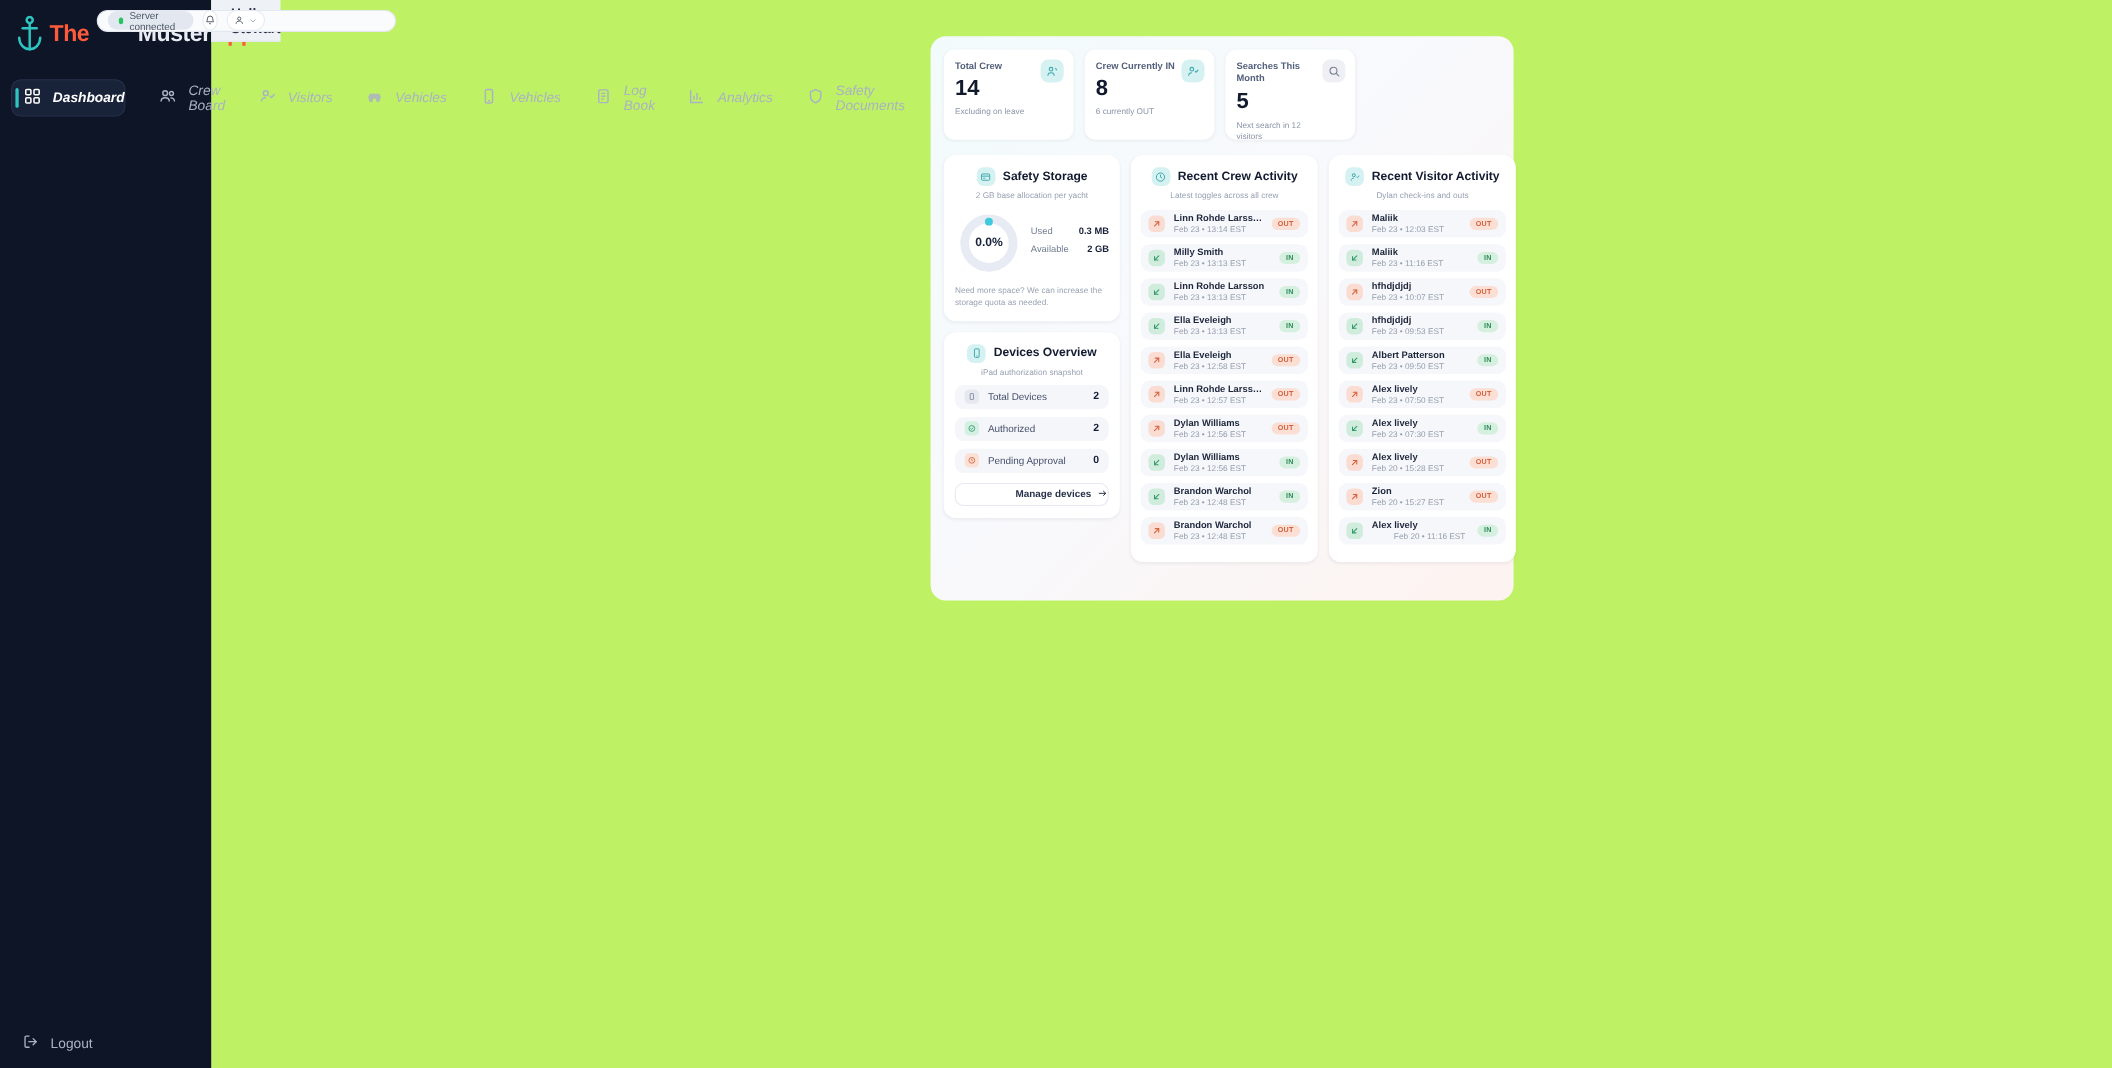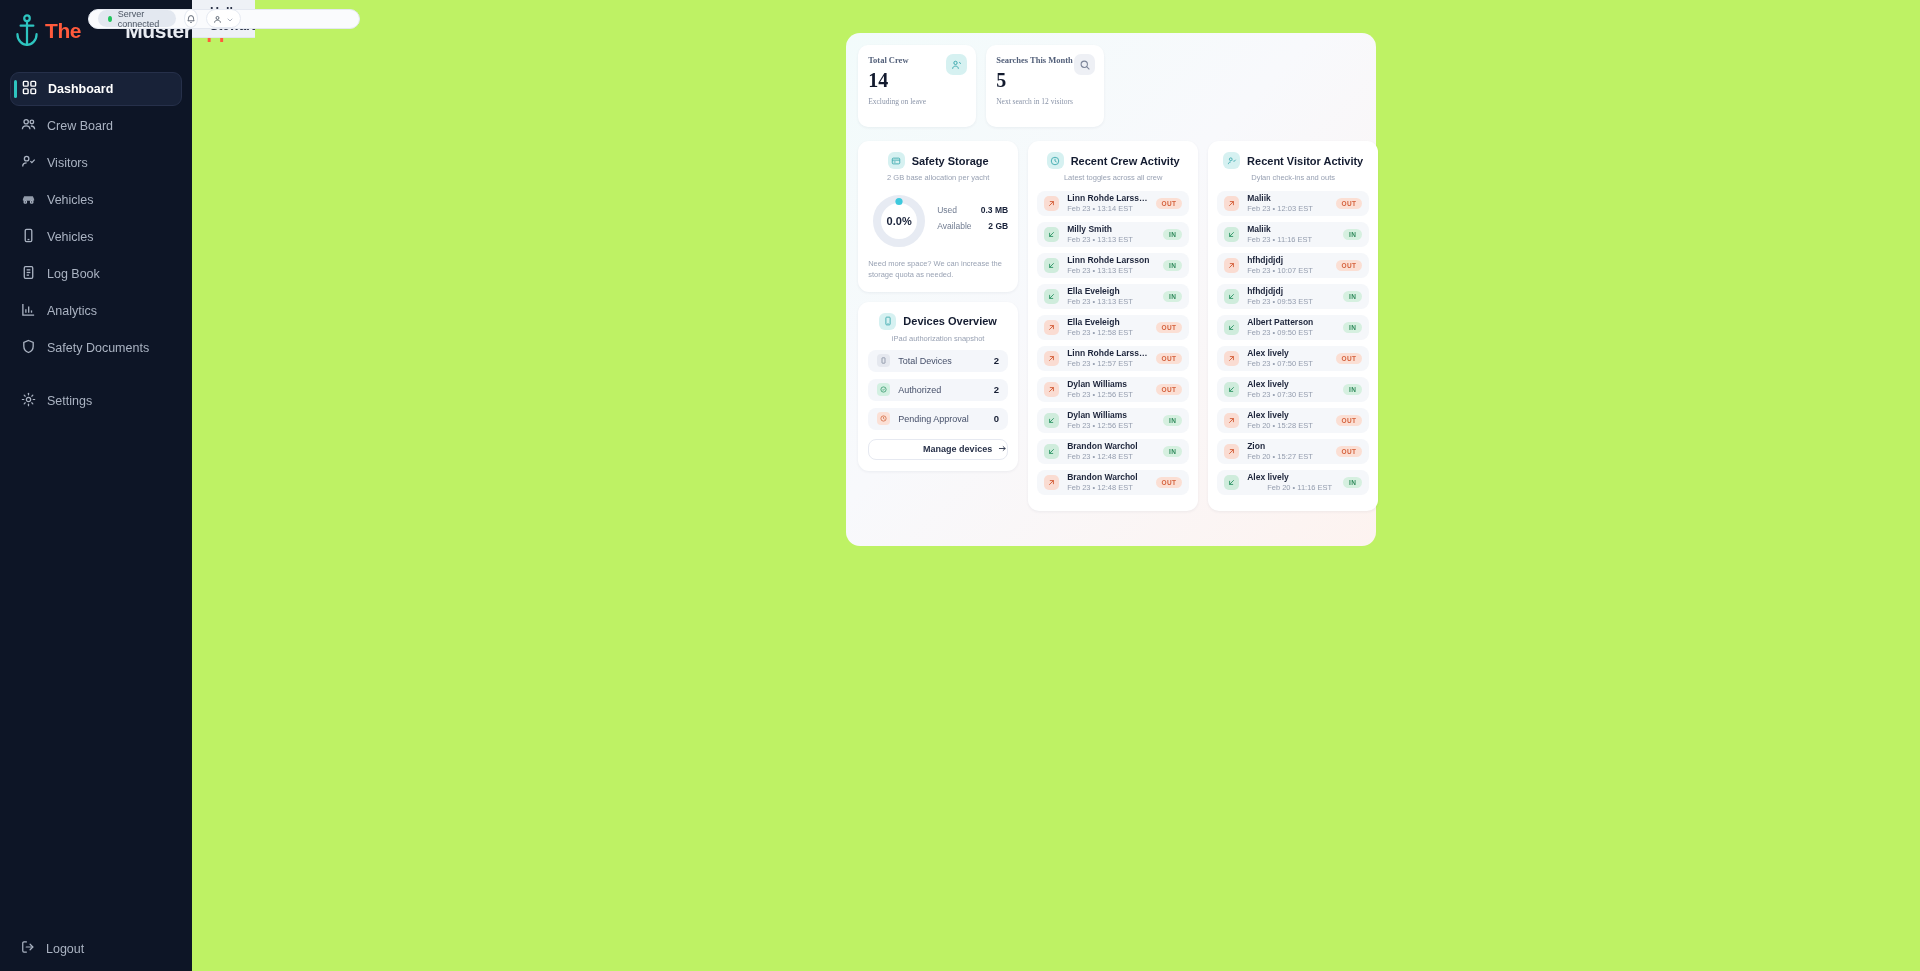--- a/index.html
+++ b/index.html
@@ -21,21 +21,21 @@
   .logo-wrap {
     height: 62px; display: flex; align-items: center;
     padding-left: 14px; gap: 5px;
   }
   .logo-anchor { width: 26px; height: 34px; flex: 0 0 26px; }
   .logo-text { font-size: 21px; font-weight: 700; letter-spacing: -0.4px; white-space: nowrap; }
   .logo-the { color: #ff5a3c; }
   .logo-muster { color: #e9ecf2; font-weight: 700; margin-left: 44px; }
   .logo-app { color: #ff5a3c; }
 
-  .nav { margin-top: 10px; display: flex; flex-direction: column; }
+  .nav { margin-top: 10px; display: flex; flex-direction: row; font-style: italic; }
   .nav-item {
     display: flex; align-items: center; gap: 11px;
     height: 34px; margin: 0 10px 3px 10px; padding-left: 11px;
     border-radius: 9px; font-size: 12.5px; color: #aab3c2;
     cursor: pointer; position: relative;
   }
   .nav-item.active {
     background: #182238; color: #ffffff; font-weight: 600;
     border: 1px solid #26304a;
   }
@@ -95,21 +95,21 @@
     width: 530px; height: 513px;
     background: linear-gradient(135deg,#f2fbfb 0%,#f8f9fc 45%,#fdf3f0 100%);
     border-radius: 14px;
   }
 
   
   .stats-row { position: absolute; left: 12px; top: 12px; display: flex; gap: 10px; }
   .stat-card {
     width: 118px; height: 82px; background: #ffffff; border-radius: 10px;
     box-shadow: 0 1px 3px rgba(20,30,60,0.06);
-    padding: 10px 10px 0 10px; position: relative; font-family: Liberation Serif, serif;
+    padding: 10px 10px 0 10px; position: relative;
   }
   .stat-label { font-size: 8.5px; color: #53607a; font-weight: 600; line-height: 1.35; width: 78px; }
   .stat-value { font-size: 20px; font-weight: 700; color: #121a2e; margin-top: 4px; line-height: 1; }
   .stat-sub { font-size: 7.5px; color: #8a94a8; margin-top: 7px; line-height: 1.35; width: 82px; }
   .stat-icon {
     position: absolute; right: 9px; top: 9px; width: 21px; height: 21px;
     border-radius: 7px; background: #d6f1f1; display: flex; align-items: center; justify-content: center;
   }
   .stat-icon.grey { background: #eef0f5; }
 
@@ -376,20 +376,32 @@
             <div class="stat-sub">Excluding on leave</div>
             <div class="stat-icon">
               <svg width="12" height="12" viewBox="0 0 16 16" fill="none" stroke="#3aa8ad" stroke-width="1.3">
                 <circle cx="6" cy="5.2" r="2.2"></circle>
                   <path d="M2.2 13c0-2.2 1.7-3.5 3.8-3.5S9.8 10.8 9.8 13"></path>
                 <path d="M11 4.4c1 .2 1.7 1 1.7 2"></path>
               </svg>
             </div>
           </div>
 
+          <div class="stat-card">
+            <div class="stat-label">Crew Currently IN</div>
+            <div class="stat-value">8</div>
+            <div class="stat-sub">6 currently OUT</div>
+            <div class="stat-icon">
+              <svg width="12" height="12" viewBox="0 0 16 16" fill="none" stroke="#3aa8ad" stroke-width="1.3">
+                <circle cx="6" cy="5.2" r="2.2"></circle>
+                  <path d="M2.2 13c0-2.2 1.7-3.5 3.8-3.5"></path>
+                <path d="M9.8 7.4l1.4 1.4 2.6-2.8"></path>
+              </svg>
+            </div>
+          </div>
 
           <div class="stat-card">
             <div class="stat-label">Searches This Month</div>
             <div class="stat-value">5</div>
             <div class="stat-sub">Next search in 12 visitors</div>
             <div class="stat-icon grey">
               <svg width="12" height="12" viewBox="0 0 16 16" fill="none" stroke="#7b8498" stroke-width="1.4" stroke-linecap="round">
                 <circle cx="7" cy="7" r="4.2"></circle>
                   <line x1="10.2" y1="10.2" x2="13.4" y2="13.4"></line>
               </svg>

